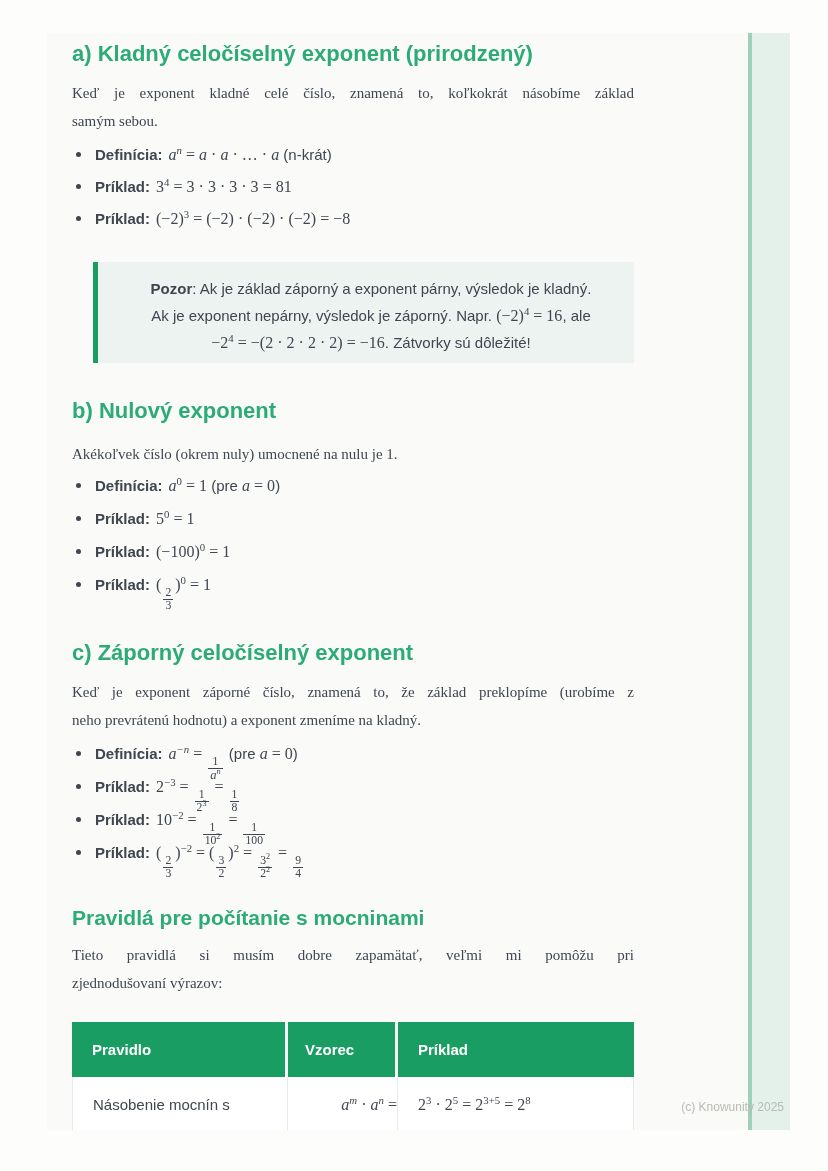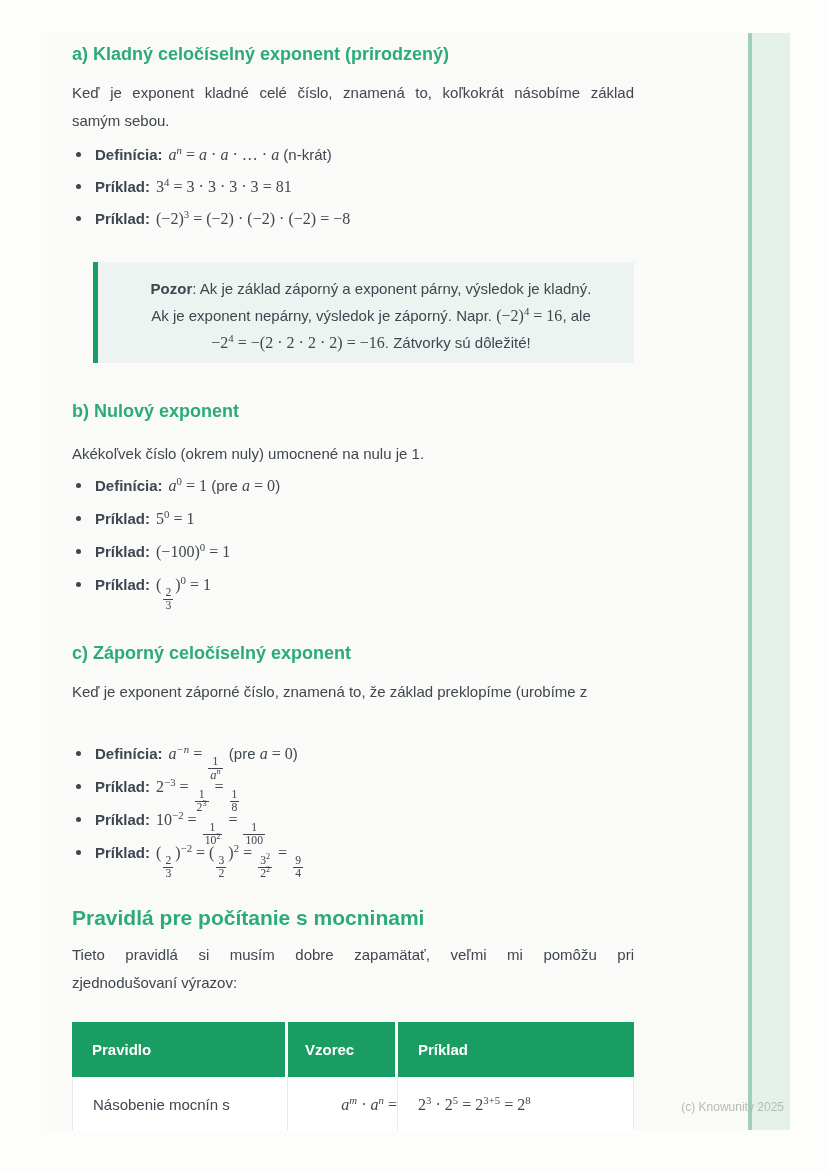--- a/index.html
+++ b/index.html
@@ -2,25 +2,25 @@
 <html><head>
 <meta charset="utf-8">
 <style>
   html,body{margin:0;padding:0;}
   .canvas{position:relative;width:828px;height:1171px;background:#fdfdfb;overflow:hidden;
           font-family:"Liberation Sans","DejaVu Sans",sans-serif;color:#3f4650;}
   .page{position:absolute;left:47px;top:33px;width:743px;height:1097px;background:#fafbf8;overflow:hidden;}
   .strip{position:absolute;right:0;top:0;bottom:0;width:42px;background:#e4f1ea;border-left:4px solid #9ed0ba;box-sizing:border-box;}
   .content{position:absolute;left:25px;top:0;width:562px;height:100%;}
 
-  .h{position:absolute;left:0;margin:0;font-size:18px;line-height:24px;font-weight:700;color:#2cab77;white-space:nowrap;}
+  .h{position:absolute;left:0;margin:0;font-size:22px;line-height:24px;font-weight:700;color:#2cab77;white-space:nowrap;}
   .h.big{font-size:21px;line-height:26px;}
 
   .para{position:absolute;left:0;width:100%;font-size:15px;line-height:28px;}
-  .pline{text-align:justify;text-align-last:justify;}
+  .pline{text-align:justify;text-align-last:justify;font-family:Liberation Serif, serif;}
   .pline:last-child{text-align-last:auto;}
 
   .blist{position:absolute;left:0;width:100%;margin:0;padding:0;list-style:none;}
   .blist li{position:relative;padding-left:23px;height:24px;margin-bottom:8px;font-size:15px;line-height:22px;}
   .blist.sp33 li{margin-bottom:9px;}
   .blist li::before{content:"";position:absolute;left:4px;top:8px;width:5px;height:5px;border-radius:50%;background:#3f4650;}
   .bl{font-weight:700;margin-right:6px;}
 
   .callout{position:absolute;left:21px;width:541px;height:101px;box-sizing:border-box;
            background:#edf3f0;border-left:5px solid #199d62;padding:13px 16px 0 26px;}
@@ -100,20 +100,21 @@
           <span class="bl">Príklad:</span><span class="bm"><span class="mt-m">(</span><span class="frac">
                 <span class="fn"><span>2</span></span>
                 <span class="fd"><span>3</span></span>
               </span><span class="mt-m">)</span><sup class="mt-s">0</sup><span class="mt-m"> = 1</span></span>
         </li>
       </ul>
 
       <h2 class="h" style="top:608px">c) Záporný celočíselný exponent</h2>
       <div class="para" style="top:645px">
         <div class="pline">Keď je exponent záporné číslo, znamená to, že základ preklopíme (urobíme z</div>
+        <div class="pline">neho prevrátenú hodnotu) a exponent zmeníme na kladný.</div>
       </div>
       <ul class="blist sp33" style="top:710px">
         <li>
           <span class="bl">Definícia:</span><span class="bm"><span class="mt-i">a</span><sup class="mt-si">−n</sup><span class="mt-m"> = </span><span class="frac">
                 <span class="fn"><span>1</span></span>
                 <span class="fd"><span class="mt-i">a</span><sup class="mt-si">n</sup></span>
               </span><span> (pre </span><span class="mt-i">a</span><span class="mt-m"> = 0</span><span>)</span></span>
         </li>
         <li>
           <span class="bl">Príklad:</span><span class="bm"><span class="mt-m">2</span><sup class="mt-s">−3</sup><span class="mt-m"> = </span><span class="frac">

